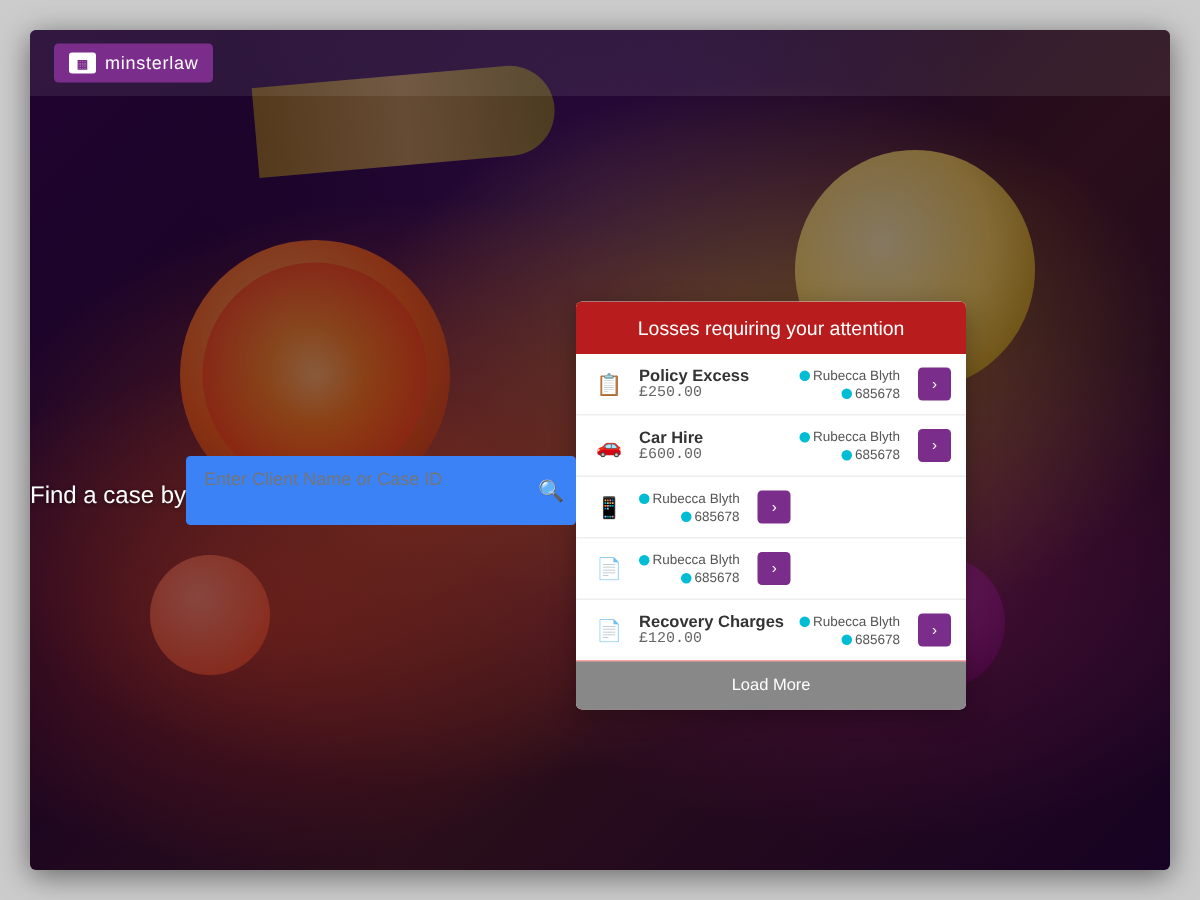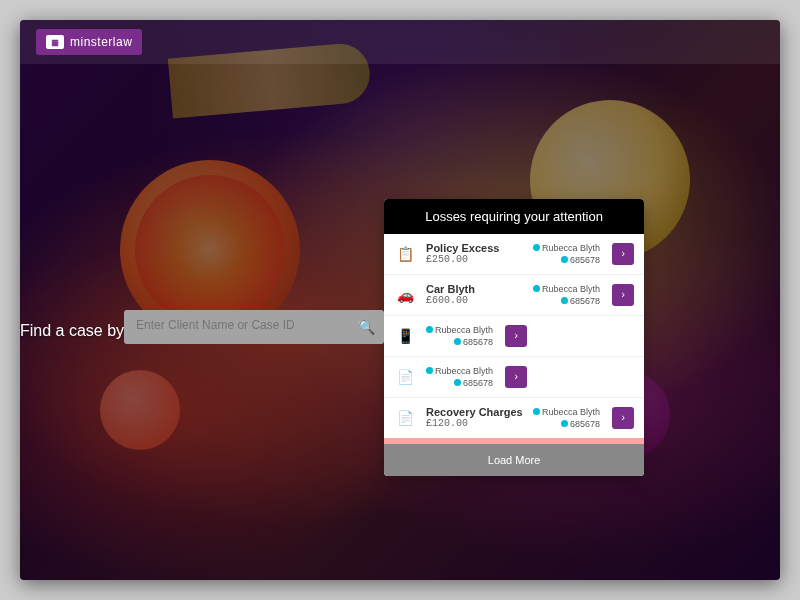--- a/index.html
+++ b/index.html
@@ -180,25 +180,25 @@
     }
 
     .search-box {
       width: 260px;
       position: relative;
       margin-bottom: 20px;
     }
 
     .search-input {
       width: 100%;
-      padding: 8px 32px 12px 12px;
+      padding: 8px 32px 24px 12px;
       border: none;
       border-radius: 3px;
       font-size: 12px;
-      background: #a3a3a3;
+      background: #3b82f6;
       color: #333;
       outline: none;
     }
 
     .search-icon-wrap {
       position: absolute;
       right: 8px;
       top: 50%;
       transform: translateY(-50%);
       color: #999;
@@ -207,21 +207,21 @@
 
     .panel {
       width: 260px;
       background: white;
       border-radius: 4px;
       overflow: hidden;
       box-shadow: 0 4px 16px rgba(0,0,0,0.3);
     }
 
     .panel-header {
-      background: #000000;
+      background: #b91c1c;
       color: white;
       text-align: center;
       padding: 10px;
       font-size: 13px;
       font-weight: 500;
     }
 
     .loss-item {
       display: flex;
       align-items: center;
@@ -306,21 +306,21 @@
     .load-more-btn {
       display: block;
       width: 100%;
       padding: 10px;
       background: #888;
       color: white;
       border: none;
       font-size: 11px;
       text-align: center;
       cursor: pointer;
-      border-top: 6px solid #fca5a5;
+      border-top: 1px solid #fca5a5;
     }
   </style>
 </head>
 <body>
 
 <div class="screen">
 
   <div class="bg"></div>
   <div class="fruit-banana"></div>
   <div class="fruit-orange"></div>
@@ -366,21 +366,21 @@
           <span>685678</span>
         </div>
       </div>
       <div class="loss-action">
         <span class="loss-action-arrow">›</span>
       </div>
     </div>
           <div class="loss-item">
       <div class="loss-icon">🚗</div>
       <div class="loss-info">
-        <div class="loss-name">Car Blyth</div>
+        <div class="loss-name">Car Hire</div>
         <div class="loss-amount">£600.00</div>
       </div>
       <div class="loss-assignee">
         <div class="assignee-row">
           <div class="assignee-dot"></div>
           <span>Rubecca Blyth</span>
         </div>
         <div class="assignee-row">
           <div class="assignee-dot"></div>
           <span>685678</span>

